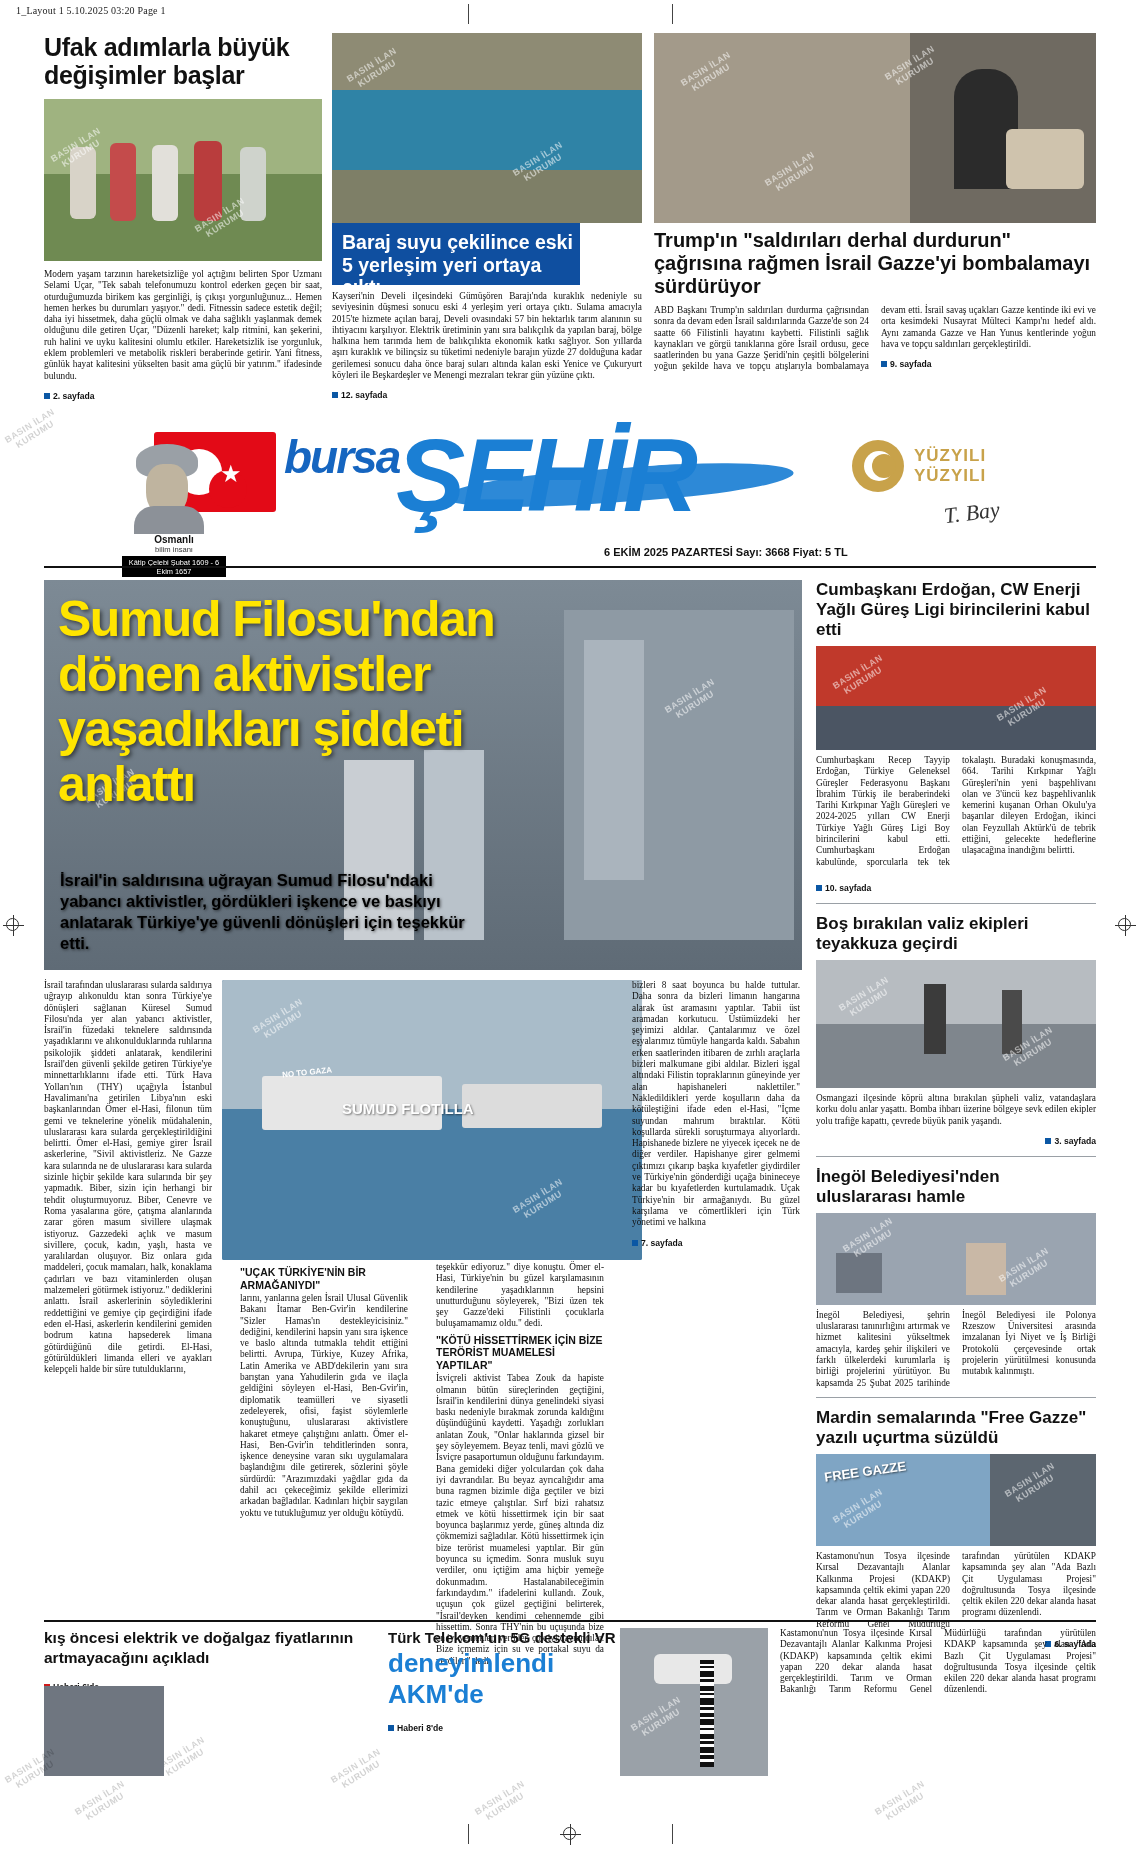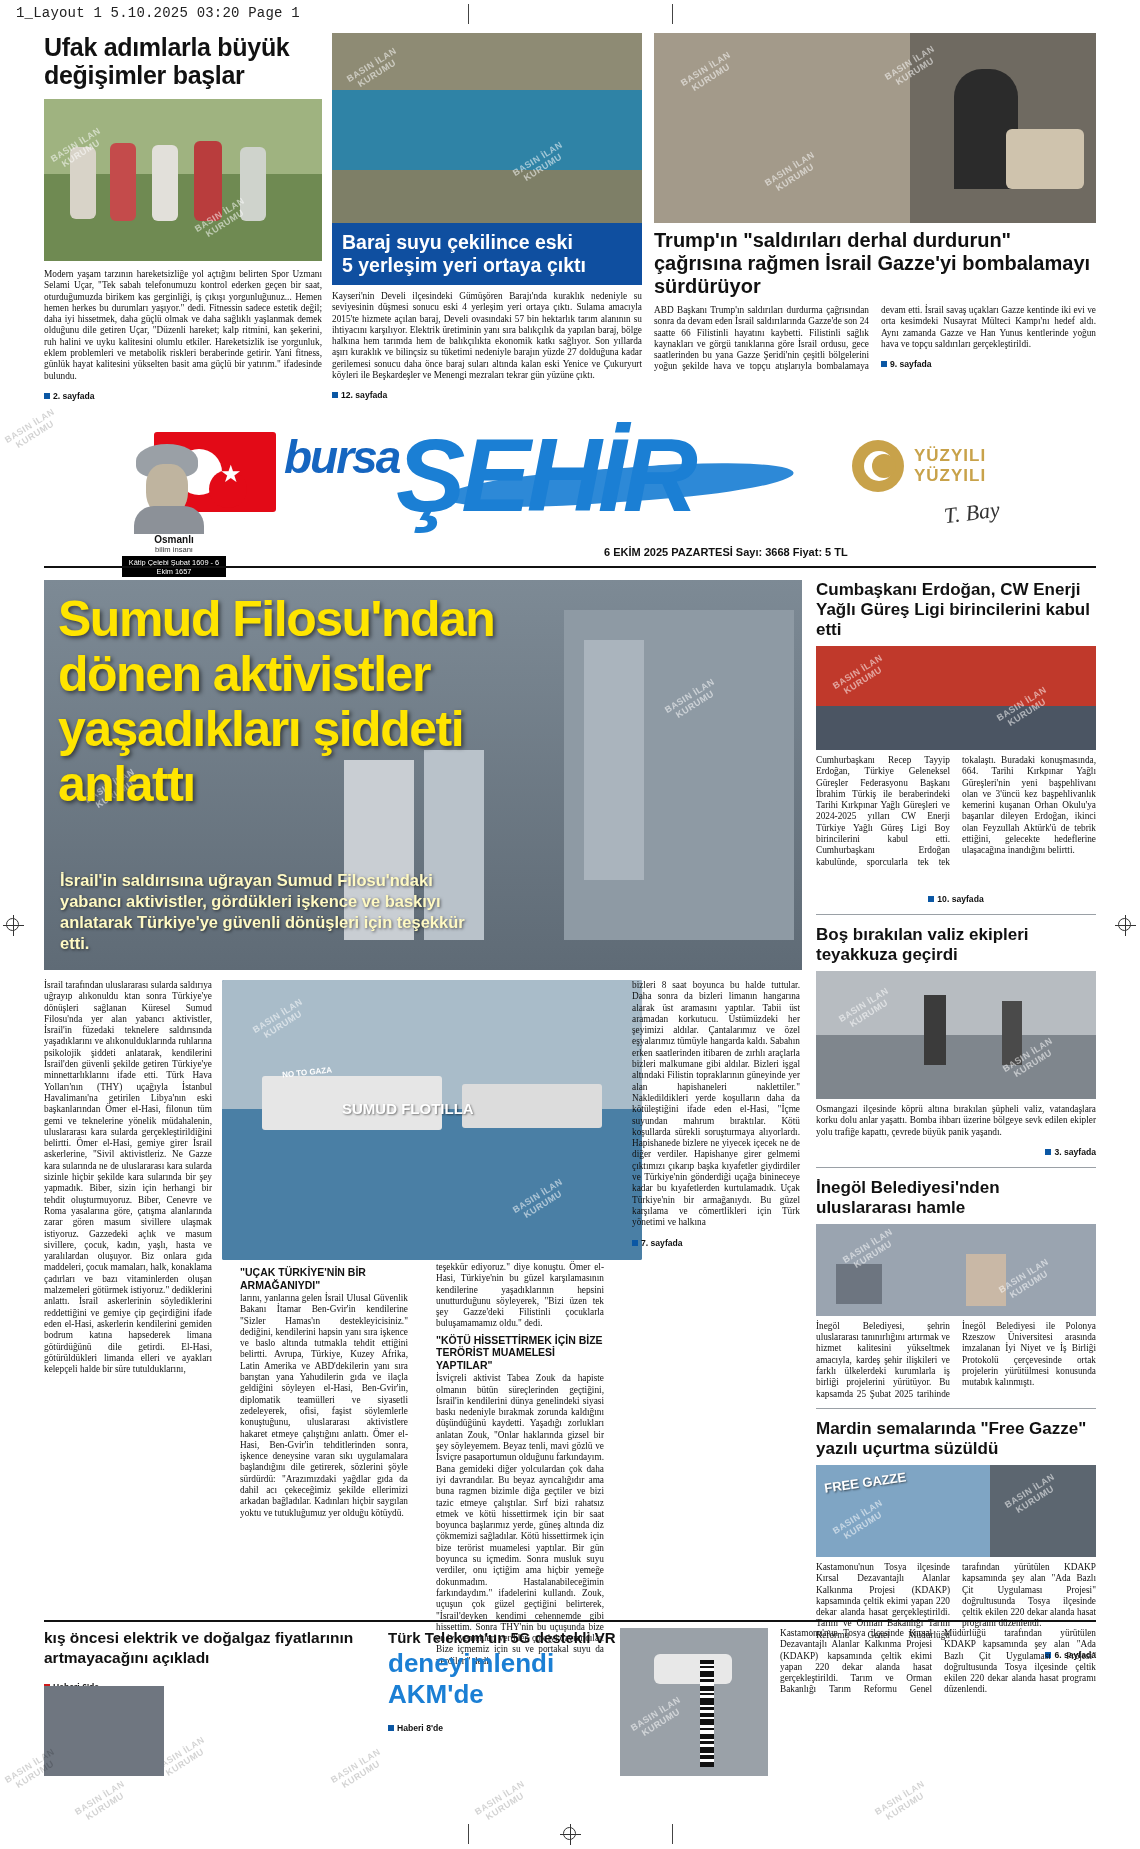--- a/index.html
+++ b/index.html
@@ -16,22 +16,22 @@
     background:#fff;
   }
   
   .crop-line { position:absolute; background:#444; }
   .reg { position:absolute; width:13px; height:13px; border:1px solid #333; border-radius:50%; }
   .reg::before, .reg::after { content:""; position:absolute; background:#333; }
   .reg::before { left:6px; top:-4px; width:1px; height:21px; }
   .reg::after { top:6px; left:-4px; height:1px; width:21px; }
   .slug {
     position:absolute; left:16px; top:5px;
-    font-family:Liberation Mono, monospace;
-    font-size:14px; color:#222; letter-spacing:.2px;
+    font-family:Liberation Serif, serif;
+    font-size:10px; color:#222; letter-spacing:.2px;
   }
   
   .ph { background:#c9cfd4; position:relative; overflow:hidden; }
   .wm {
     position:absolute; color:rgba(255,255,255,.55);
     font-family:"Liberation Sans", sans-serif;
     font-weight:700; font-size:9px; line-height:10px;
     transform:rotate(-32deg); text-align:center; letter-spacing:.5px;
     pointer-events:none;
   }
@@ -53,21 +53,21 @@
   .t-left { position:absolute; left:0; top:0; width:278px; height:345px; }
   .t-left h2 {
     margin:0; font-family:"Liberation Sans", sans-serif; font-weight:700;
     font-size:25px; line-height:28px; color:#111; letter-spacing:-.3px;
   }
   .t-left .img { position:absolute; left:0; top:66px; width:278px; height:162px; }
   .t-left .txt { position:absolute; left:0; top:236px; width:278px; }
   
   .t-mid { position:absolute; left:288px; top:0; width:310px; height:345px; }
   .t-mid .img { position:absolute; left:0; top:0; width:310px; height:190px; background:#2e6f8e; }
-  .t-mid .cap { position:absolute; left:0; top:190px; width:310px; height:62px; background:#0f4fa0; padding:8px 2px 0 10px; }
+  .t-mid .cap { position:absolute; left:0; top:190px; width:248px; height:62px; background:#0f4fa0; padding:8px 2px 0 10px; }
   .t-mid .cap .hl { font-size:19.5px; line-height:22.5px; }
   .t-mid .txt { position:absolute; left:0; top:258px; width:310px; }
   
   .t-right { position:absolute; left:610px; top:0; width:442px; height:345px; }
   .t-right .img { position:absolute; left:0; top:0; width:442px; height:190px; background:#7d7469; }
   .t-right h3 {
     position:absolute; left:0; top:196px; width:442px; margin:0;
     font-family:"Liberation Sans", sans-serif; font-weight:700;
     font-size:20px; line-height:23px; color:#111;
   }
@@ -146,21 +146,21 @@
   .lead-title {
     position:absolute; left:14px; top:12px; width:520px;
     font-family:"Liberation Sans", sans-serif; font-weight:700;
     font-size:50px; line-height:55px; color:#ffe500;
     text-shadow:2px 2px 4px rgba(0,0,0,.55);
     letter-spacing:-1.5px;
   }
   .lead-sub {
     position:absolute; left:16px; top:290px; width:430px;
     font-family:"Liberation Sans", sans-serif; font-weight:700;
-    font-size:16.5px; line-height:21px; color:#fef9c3;
+    font-size:16.5px; line-height:21px; color:#000000;
     text-shadow:1px 1px 3px rgba(0,0,0,.6);
   }
   .boat-img {
     position:absolute; left:178px; top:400px; width:420px; height:280px;
     background:#4e7fa2; border-radius:2px;
   }
   .cols { position:absolute; left:0; top:400px; width:758px; height:560px; }
   .col { position:absolute; top:0; width:168px; }
   .col.c1 { left:0; }
   .col.c2 { left:196px; }
@@ -376,21 +376,21 @@
 
       <div class="sec">
         <h3>Cumbaşkanı Erdoğan, CW Enerji Yağlı Güreş Ligi birincilerini kabul etti</h3>
         <div class="img ph" style="background:#6b7280;height:104px;">
           <div style="position:absolute;left:0;top:0;width:100%;height:58%;background:#c0392b;"></div>
           <div style="position:absolute;left:0;top:58%;width:100%;height:42%;background:#4b5563;"></div>
           <div class="wm" style="left:16px;top:20px;">BASIN İLAN<br>KURUMU</div>
           <div class="wm" style="left:180px;top:52px;">BASIN İLAN<br>KURUMU</div>
         </div>
         <div class="body-txt" style="margin-top:5px;column-count:2;column-gap:12px;">Cumhurbaşkanı Recep Tayyip Erdoğan, Türkiye Geleneksel Güreşler Federasyonu Başkanı İbrahim Türkiş ile beraberindeki Tarihi Kırkpınar Yağlı Güreşleri ve 2024-2025 yılları CW Enerji Türkiye Yağlı Güreş Ligi Boy birincilerini kabul etti. Cumhurbaşkanı Erdoğan kabulünde, sporcularla tek tek tokalaştı. Buradaki konuşmasında, 664. Tarihi Kırkpınar Yağlı Güreşleri'nin yeni başpehlivanı olan ve 3'üncü kez başpehlivanlık kemerini kuşanan Orhan Okulu'ya başarılar dileyen Erdoğan, ikinci olan Feyzullah Aktürk'ü de tebrik ettiğini, gelecekte hedeflerine ulaşacağına inandığını belirtti.</div>
-        <div style="margin-top:20px;text-align:center;"><span class="sq"></span><span class="pagref">10. sayfada</span></div>
+        <div style="margin-top:9px;text-align:left;"><span class="sq"></span><span class="pagref">10. sayfada</span></div>
         <div class="hr"></div>
       </div>
 
       <div class="sec">
         <h3>Boş bırakılan valiz ekipleri teyakkuza geçirdi</h3>
         <div class="img ph" style="background:#9aa0a6;height:128px;">
           <div style="position:absolute;left:0;top:0;width:100%;height:50%;background:#b7bcc1;"></div>
           <div style="position:absolute;left:0;top:50%;width:100%;height:50%;background:#7f868d;"></div>
           <div style="position:absolute;left:108px;top:24px;width:22px;height:70px;background:#3b3b3b;"></div>
           <div style="position:absolute;left:186px;top:30px;width:20px;height:64px;background:#4a4a4a;"></div>

